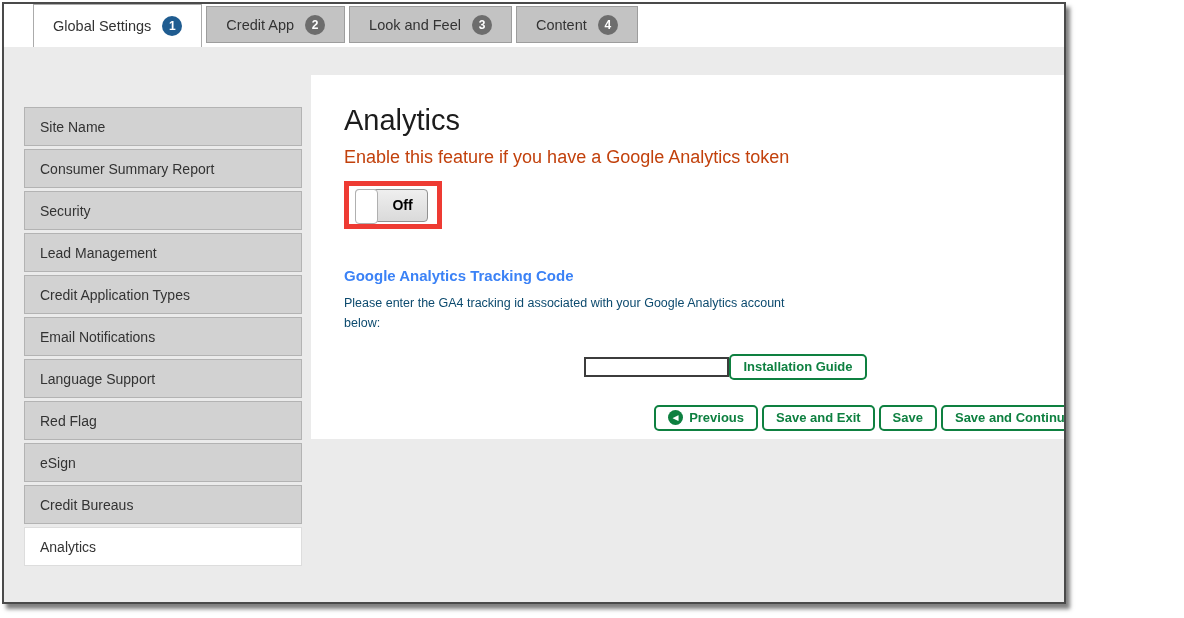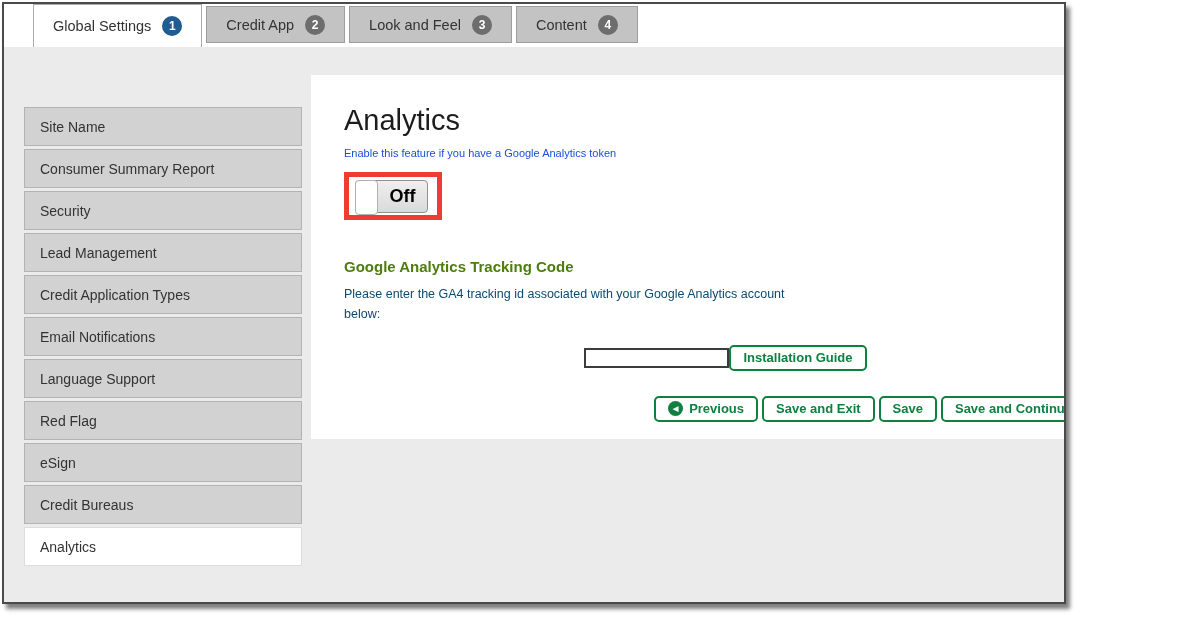--- a/index.html
+++ b/index.html
@@ -60,44 +60,44 @@
     background: #d2d2d2;
     border: 1px solid #b3b3b3;
     display: flex; align-items: center;
     padding-left: 15px;
     font-size: 14px; color: #333333;
     cursor: pointer;
   }
   .side-item.active { background: #ffffff; border-color: #dddddd; }
   
   .page-title { font-size: 29px; font-weight: 400; color: #1c1c1c; line-height: 1.2; }
-  .page-subtitle { margin-top: 9px; font-size: 11px; color: #1d4ed8; }
+  .page-subtitle { margin-top: 9px; font-size: 18px; color: #c2410c; }
   .highlight-box {
     display: inline-block; margin-top: 13px;
     border: 5px solid var(--highlight-red, #ee3b33);
     background: #ffffff;
     padding: 3px 9px 2px 6px;
   }
   .toggle {
     position: relative; width: 73px; height: 33px;
     border: 1px solid #919191; border-radius: 4px;
     background: linear-gradient(#efefef, #dadada);
     cursor: pointer;
   }
   .toggle-knob {
     position: absolute; left: -1px; top: -1px;
     width: 23px; height: 35px;
     background: #ffffff; border: 1px solid #b0b0b0; border-radius: 4px;
   }
   .toggle-label {
     position: absolute; left: 22px; right: 0; top: 0; bottom: 0;
     display: flex; align-items: center; justify-content: center;
-    font-size: 18px; font-weight: bold; color: #000000;
-  }
-  .section-heading { margin-top: 34px; font-size: 15px; font-weight: bold; color: #4d7c0f; }
+    font-size: 14px; font-weight: bold; color: #000000;
+  }
+  .section-heading { margin-top: 34px; font-size: 15px; font-weight: bold; color: #3b82f6; }
   .help-text { margin-top: 9px; font-size: 12.5px; line-height: 1.6; color: #0c4a6e; max-width: 450px; }
   .input-row { margin-top: 21px; display: flex; justify-content: center; align-items: center; }
   .tracking-input {
     width: 145px; height: 20px;
     border: 2px solid #3c3c3c; border-radius: 0;
     font-size: 12px; padding: 0 4px;
     font-family: "Liberation Sans", sans-serif;
   }
   .actions-row { margin-top: 25px; display: flex; justify-content: flex-end; gap: 4px; }
   .btn {

